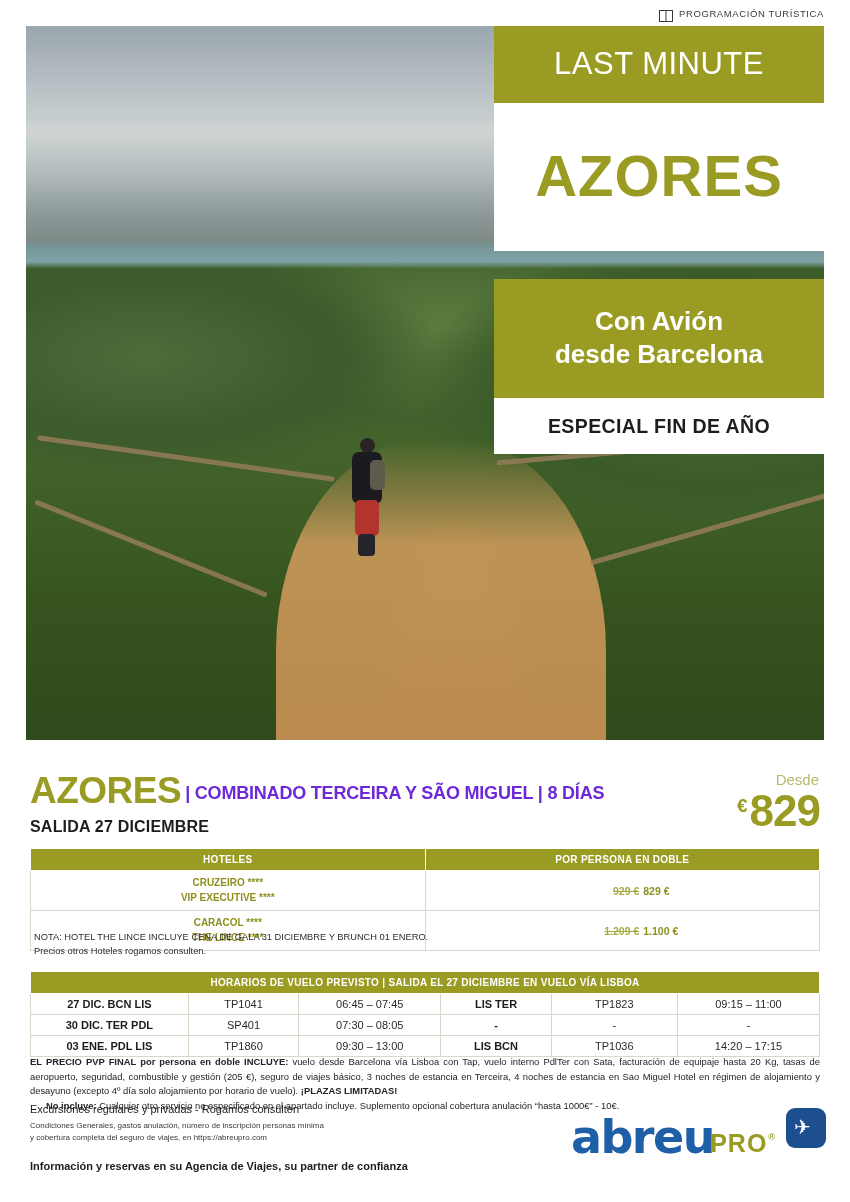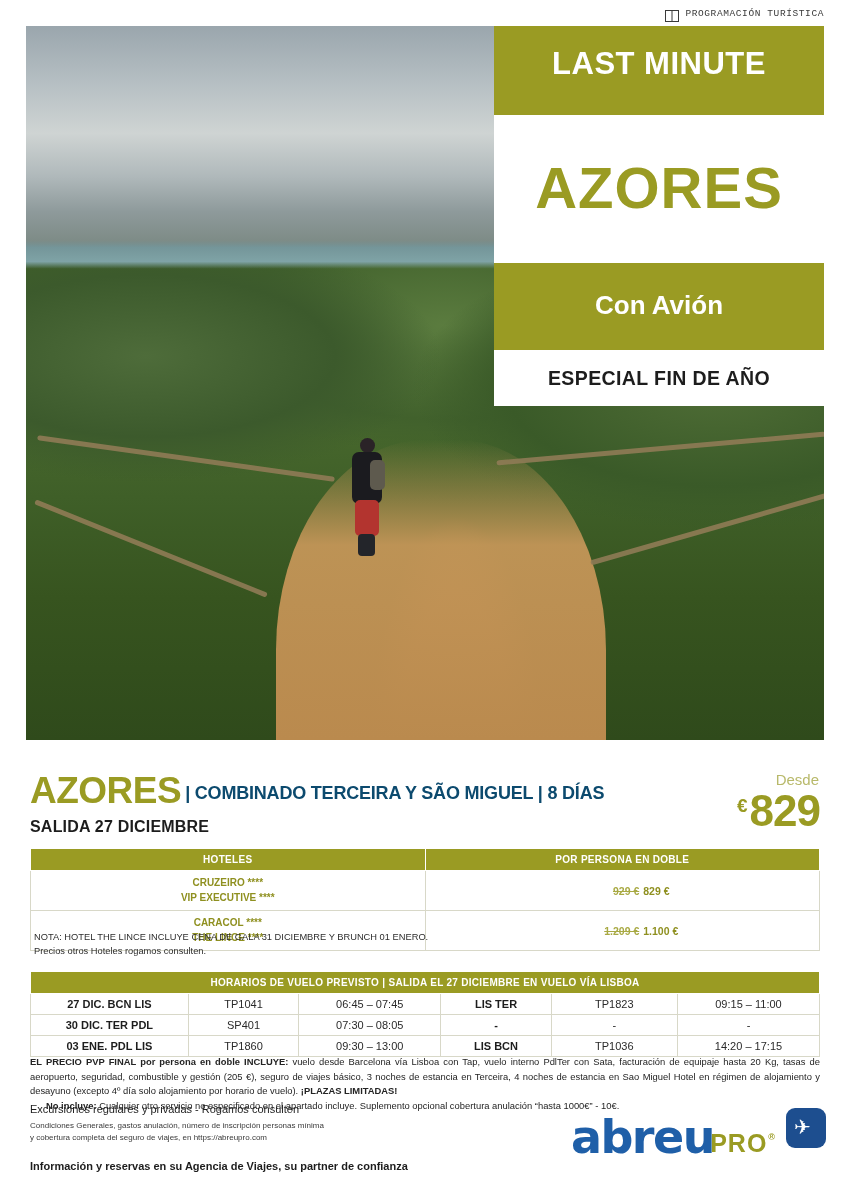--- a/index.html
+++ b/index.html
@@ -26,21 +26,20 @@
     display: flex;
     align-items: center;
     justify-content: flex-end;
     padding-right: 26px;
   }
   .top-strip .label {
     font-size: 9.5px;
     letter-spacing: 0.6px;
     color: #3a3a3a;
     font-weight: 400;
-    font-family: Liberation Mono, monospace;
   }
   .book-icon {
     width: 14px; height: 12px;
     margin-right: 6px;
     display: inline-block;
     position: relative;
     top: 1px;
   }
 
   
@@ -132,38 +131,39 @@
   }
   .panel-olive {
     background: #9a9b23;
     color: #ffffff;
   }
   .panel-white {
     background: #ffffff;
   }
   .panel-lastminute {
     font-size: 31px;
-    font-weight: 700;
+    font-weight: 400;
     letter-spacing: 0.5px;
     line-height: 1;
-    padding: 22px 10px 36px;
+    padding: 22px 10px 24px;
   }
   .panel-title {
     font-size: 58px;
     font-weight: 700;
     color: #9a9b23;
     letter-spacing: 1px;
     line-height: 1;
     padding: 44px 10px 46px;
   }
   .panel-sub {
     font-size: 26px;
     font-weight: 700;
     line-height: 1.25;
     padding: 26px 10px 28px;
+    margin-top: 28px;
   }
   .panel-especial {
     font-size: 19.5px;
     font-weight: 700;
     color: #1d1d1d;
     letter-spacing: 0.4px;
     padding: 17px 0 16px;
   }
 
   
@@ -179,21 +179,21 @@
     font-weight: 700;
     color: #9a9b23;
     letter-spacing: -0.5px;
     display: inline-block;
     vertical-align: baseline;
   }
   .headline .h-sep {
     display: inline-block;
     font-size: 18px;
     font-weight: 700;
-    color: #0c4a6e;
+    color: #6d28d9;
     letter-spacing: -0.2px;
     margin-left: 4px;
     position: relative;
     top: -4px;
   }
   .price-box {
     position: absolute;
     right: 0; top: 2px;
     text-align: right;
     line-height: 1;
@@ -403,20 +403,21 @@
     <div class="legs"></div>
     <div class="shin"></div>
   </div>
 </div>
 
 <div class="hero-panel">
   <div class="panel-block panel-olive panel-lastminute">LAST MINUTE</div>
   <div class="panel-block panel-white panel-title">AZORES</div>
   <div class="panel-block panel-olive panel-sub">
     <div>Con Avión</div>
+    <div>desde Barcelona</div>
   </div>
   <div class="panel-block panel-white panel-especial">ESPECIAL FIN DE AÑO</div>
 </div>
 
 <div class="headline">
   <span class="h-main">AZORES</span><span class="h-sep">| COMBINADO TERCEIRA Y SÃO MIGUEL | 8 DÍAS</span>
   <div class="price-box">
     <span class="price-desde">Desde</span>
     <span class="price-eur">€</span><span class="price-amount">829</span>
   </div>

